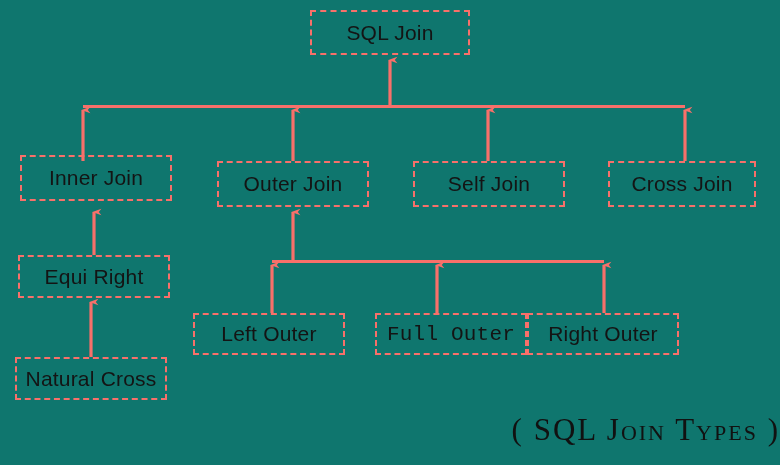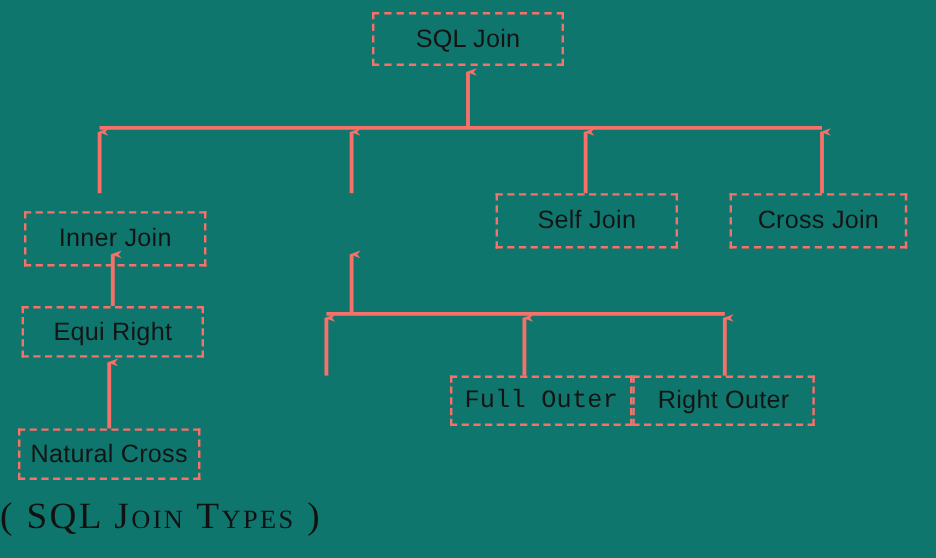--- a/index.html
+++ b/index.html
@@ -35,21 +35,21 @@
     font-size: 21px;
     font-weight: 400;
     letter-spacing: 0.2px;
     white-space: nowrap;
   }
   .caption {
     position: absolute;
     left: 0;
     top: 412px;
     width: 780px;
-    text-align: left;
+    text-align: right;
     font-family: "Liberation Serif", serif;
     font-variant: small-caps;
     font-size: 31px;
     letter-spacing: 2px;
     color: #111111;
     white-space: nowrap;
   }
 </style>
 </head>
 <body>
@@ -80,31 +80,33 @@
 
     <line x1="293" y1="261" x2="293" y2="212" stroke="#f8706a" stroke-width="3.2" marker-end="url(#arrowUp)"></line>
 
     <line x1="272" y1="313" x2="272" y2="265" stroke="#f8706a" stroke-width="3.2" marker-end="url(#arrowUp)"></line>
     <line x1="437" y1="313" x2="437" y2="265" stroke="#f8706a" stroke-width="3.2" marker-end="url(#arrowUp)"></line>
     <line x1="604" y1="313" x2="604" y2="265" stroke="#f8706a" stroke-width="3.2" marker-end="url(#arrowUp)"></line>
   </svg>
 
   <div class="node" style="left:310px; top:10px; width:160px; height:45px;">SQL Join</div>
 
-  <div class="node" style="left:20px; top:176px; width:152px; height:46px;">Inner Join</div>
+  <div class="node" style="left:20px; top:155px; width:152px; height:46px;">Inner Join</div>
 
+  <div class="node" style="left:217px; top:161px; width:152px; height:46px;">Outer Join</div>
 
   <div class="node" style="left:608px; top:161px; width:148px; height:46px;">Cross Join</div>
 
   <div class="node" style="left:413px; top:161px; width:152px; height:46px;">Self Join</div>
 
   <div class="node" style="left:18px; top:255px; width:152px; height:43px;">Equi Right</div>
 
   <div class="node" style="left:15px; top:357px; width:152px; height:43px;">Natural Cross</div>
 
+  <div class="node" style="left:193px; top:313px; width:152px; height:42px;">Left Outer</div>
 
   <div class="node" style="left:375px; top:313px; width:152px; height:42px;font-family:Liberation Mono, monospace;">Full Outer</div>
 
   <div class="node" style="left:527px; top:313px; width:152px; height:42px;">Right Outer</div>
 
   <div class="caption">( SQL Join Types )</div>
 
 </div>
 
 </body></html>

